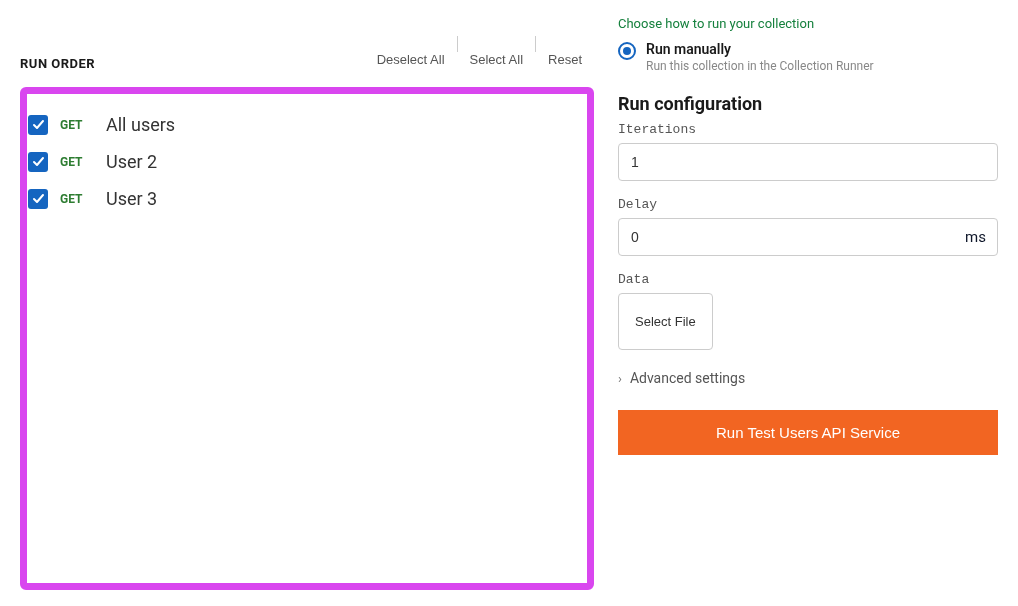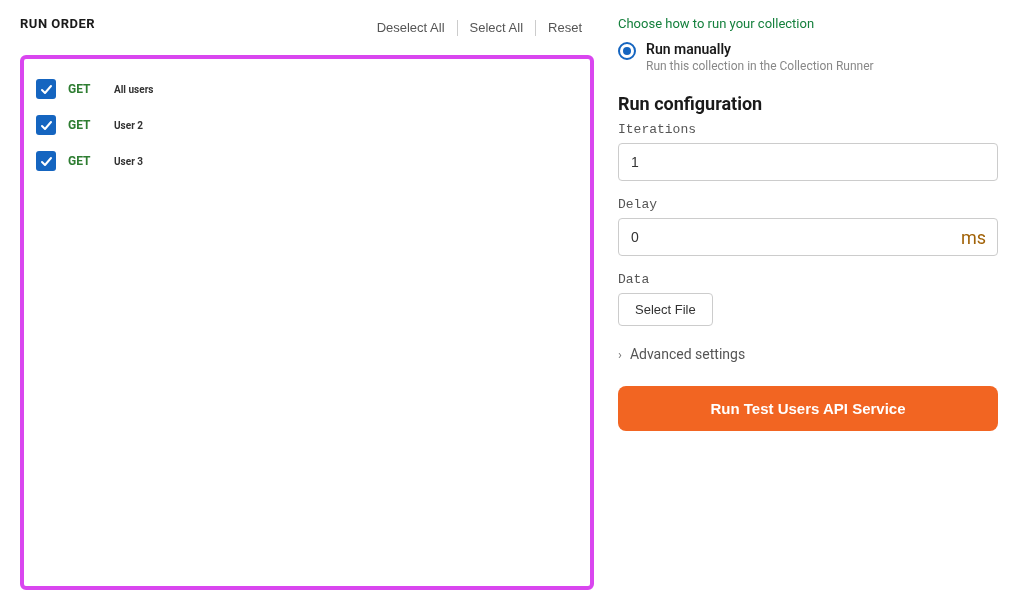--- a/index.html
+++ b/index.html
@@ -17,21 +17,21 @@
       gap: 24px;
     }
     
     .left-panel {
       flex: 1;
       display: flex;
       flex-direction: column;
     }
     .header-row {
       display: flex;
-      align-items: flex-start;
+      align-items: flex-end;
       margin-bottom: 16px;
       gap: 0;
     }
     .run-order-title {
       font-weight: 700;
       font-size: 13px;
       letter-spacing: 0.5px;
       color: #1a1a1a;
       margin-right: auto;
     }
@@ -40,30 +40,31 @@
       align-items: center;
       gap: 0;
     }
     .header-btn {
       background: none;
       border: none;
       cursor: pointer;
       color: #555;
       font-size: 13px;
       padding: 4px 12px;
+      margin-top: 32px;
     }
     .divider-v {
       width: 1px;
       height: 16px;
       background: #ccc;
     }
     .requests-box {
-      border: 4px solid #d946ef;
+      border: 7px solid #d946ef;
       border-radius: 6px;
-      padding: 12px 12px;
+      padding: 12px 1px;
       flex: 1;
       min-height: 460px;
     }
     .request-row {
       display: flex;
       align-items: center;
       gap: 12px;
       padding: 8px 0;
     }
     .checkbox {
@@ -82,22 +83,21 @@
       height: 13px;
     }
     .method-badge {
       color: #2e7d32;
       font-weight: 700;
       font-size: 12px;
       min-width: 34px;
     }
     .request-name {
       color: #333;
-      font-size: 10px;
-      font-weight: bold;
+      font-size: 18px;
     }
 
     
     .right-panel {
       width: 380px;
       display: flex;
       flex-direction: column;
       gap: 0;
       padding-top: 0;
     }
@@ -174,31 +174,31 @@
       padding: 10px 40px 10px 12px;
       font-size: 14px;
       color: #333;
       outline: none;
     }
     .ms-label {
       position: absolute;
       right: 12px;
       top: 50%;
       transform: translateY(-50%);
-      font-size: 18px;
-      color: #a16207;
+      font-size: 15px;
+      color: #0f172a;
     }
     .data-section {
       margin-bottom: 16px;
     }
     .select-file-btn {
       background: #fff;
       border: 1px solid #ccc;
       border-radius: 4px;
-      padding: 8px 16px;
+      padding: 20px 16px;
       font-size: 13px;
       color: #333;
       cursor: pointer;
     }
     .advanced-settings {
       display: flex;
       align-items: center;
       gap: 8px;
       color: #555;
       font-size: 14px;
@@ -207,24 +207,24 @@
       margin-top: 4px;
     }
     .chevron-icon {
       font-size: 13px;
       color: #777;
     }
     .run-btn {
       background: #f26522;
       color: #fff;
       border: none;
-      border-radius: 8px;
+      border-radius: 0;
       padding: 14px 20px;
       font-size: 15px;
-      font-weight: 700;
+      font-weight: 400;
       cursor: pointer;
       width: 100%;
       text-align: center;
     }
   </style>
 </head>
 <body>
 
 <div class="container">
 

